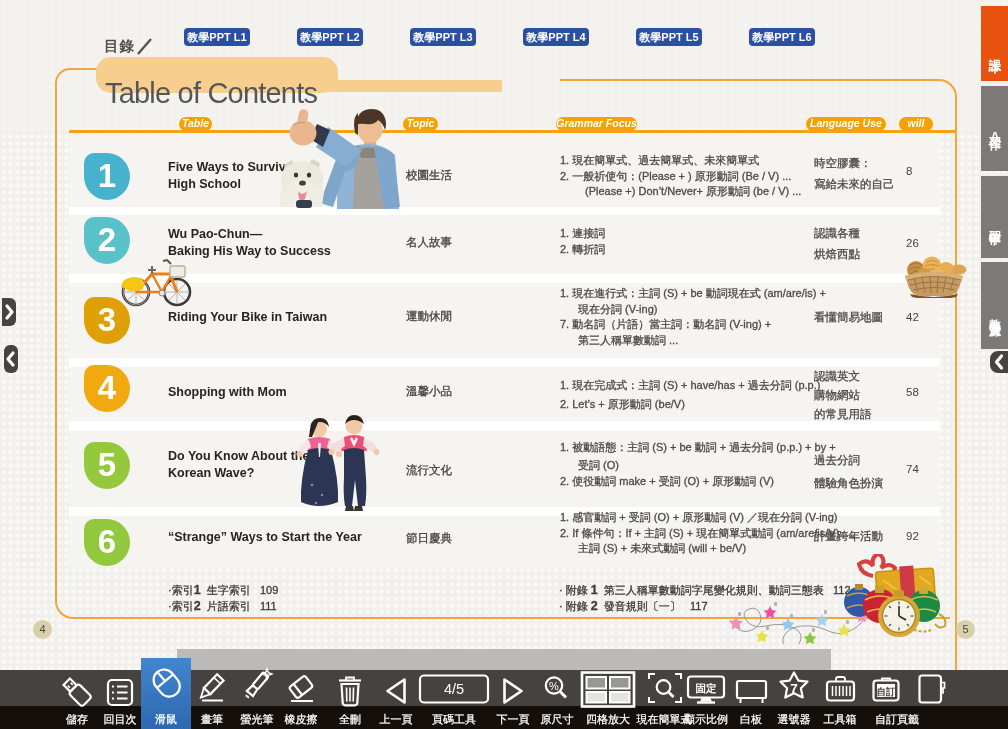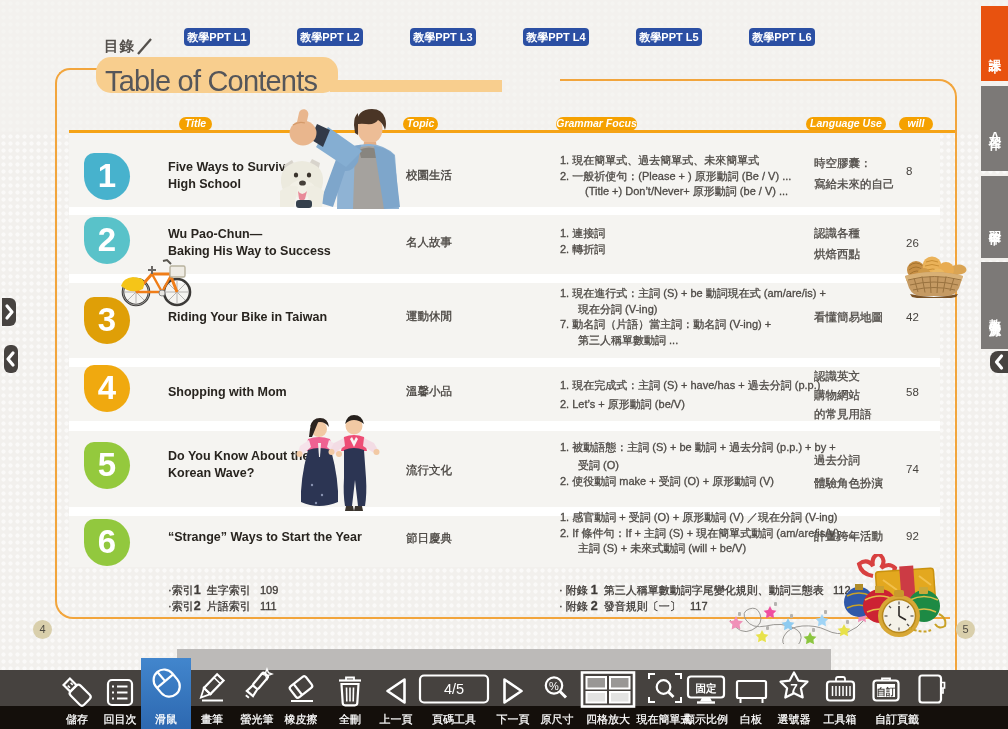--- a/index.html
+++ b/index.html
@@ -12,21 +12,21 @@
 .oframe{border:0 solid #f2a53c}
 #frA{left:55px;top:84px;width:460px;height:535px;border-left-width:2px;border-bottom-width:2px;border-bottom-left-radius:18px}
 #frB{left:500px;top:617px;width:450px;height:2px;background:#f2a53c}
 #frC{left:560px;top:79px;width:397px;height:130px;border-top-width:2px;border-right-width:2px;border-top-right-radius:18px}
 #frD{left:955px;top:200px;width:2px;height:470px;background:#f2a53c}
 #frE{left:55px;top:68px;width:42px;height:18px;border-top-width:2px;border-top-left-radius:15px;border-left-width:2px}
 
 #mulu{left:104px;top:37px;font-size:14.5px;font-weight:bold;color:#54504c;letter-spacing:1px}
 #band1{left:96px;top:57px;width:242px;height:36px;background:#f8ce8e;border-radius:15px}
 #band2{left:330px;top:80px;width:172px;height:12px;background:#f8ce8e}
-#toc{left:105px;top:65px;font-size:29px;color:#55565a;letter-spacing:-.8px}
+#toc{left:105px;top:77px;font-size:29px;color:#55565a;letter-spacing:-.8px}
 .ppt{top:28px;width:66px;height:18px;background:#2b4fa3;border-radius:4px;color:#fff;font-size:11px;font-weight:bold;text-align:center;line-height:18px}
 
 .pill{top:117px;height:13.5px;background:#f5a100;border-radius:7px;color:#fff;font-size:10.5px;font-weight:bold;font-style:italic;text-align:center;line-height:13px}
 #hline{left:69px;top:130px;width:886px;height:2.5px;background:#f5a316}
 
 #rows{left:69px;top:132.5px;width:871px;height:434px;background:#f5f4f1}
 .sep{left:69px;width:871px;background:#fff}
 
 .bdg{left:84px;width:46px;height:47px;border-radius:10px 50% 50% 50%;color:#fff;font-size:33px;font-weight:bold;text-align:center;line-height:45px}
 
@@ -68,38 +68,38 @@
 <div class="abs ppt" style="left:410px">教學PPT L3</div>
 <div class="abs ppt" style="left:523px">教學PPT L4</div>
 <div class="abs ppt" style="left:636px">教學PPT L5</div>
 <div class="abs ppt" style="left:749px">教學PPT L6</div>
 <div class="abs" id="rows"></div>
 <div class="abs sep" style="top:206.5px;height:8.5px"></div>
 <div class="abs sep" style="top:274px;height:9px"></div>
 <div class="abs sep" style="top:358px;height:9px"></div>
 <div class="abs sep" style="top:421px;height:10px"></div>
 <div class="abs sep" style="top:507px;height:9px"></div>
-<div class="abs pill" style="left:179px;width:33px">Title</div>
+<div class="abs pill" style="left:179px;width:33px">Table</div>
 <div class="abs pill" style="left:403px;width:35px">Topic</div>
 <div class="abs pill" style="left:556px;width:81px">Grammar Focus</div>
 <div class="abs pill" style="left:806px;width:80px">Language Use</div>
 <div class="abs pill" style="left:899px;width:34px">will</div>
 <div class="abs" id="hline"></div>
 <div class="abs bdg" style="top:153px;background:#47b2cd">1</div>
 <div class="abs bdg" style="top:217px;background:#59c2c9">2</div>
 <div class="abs bdg" style="top:297px;background:#df9f07">3</div>
 <div class="abs bdg" style="top:365px;background:#f0a90f">4</div>
 <div class="abs bdg" style="top:442px;background:#94c93d">5</div>
 <div class="abs bdg" style="top:519px;background:#92c83e">6</div>
 
 <div class="abs ttl" style="top:159px">Five Ways to Survive<br>High School</div>
 <div class="abs tpc" style="top:168px">校園生活</div>
 <div class="abs grm" style="top:153px">1. 現在簡單式、過去簡單式、未來簡單式</div>
 <div class="abs grm" style="top:168.5px">2. 一般祈使句：(Please + ) 原形動詞 (Be / V) ...</div>
-<div class="abs grm" style="left:585px;top:184px">(Title +) Don’t/Never+ 原形動詞 (be / V) ...</div>
+<div class="abs grm" style="left:585px;top:184px">(Please +) Don’t/Never+ 原形動詞 (be / V) ...</div>
 <div class="abs lng" style="top:155.5px">時空膠囊：</div>
 <div class="abs lng" style="top:176.5px">寫給未來的自己</div>
 <div class="abs pg" style="top:165px">8</div>
 
 <div class="abs ttl" style="top:226px">Wu Pao-Chun—<br>Baking His Way to Success</div>
 <div class="abs tpc" style="top:235px">名人故事</div>
 <div class="abs grm" style="top:226px">1. 連接詞</div>
 <div class="abs grm" style="top:241.5px">2. 轉折詞</div>
 <div class="abs lng" style="top:225.5px">認識各種</div>
 <div class="abs lng" style="top:246.5px">烘焙西點</div>

